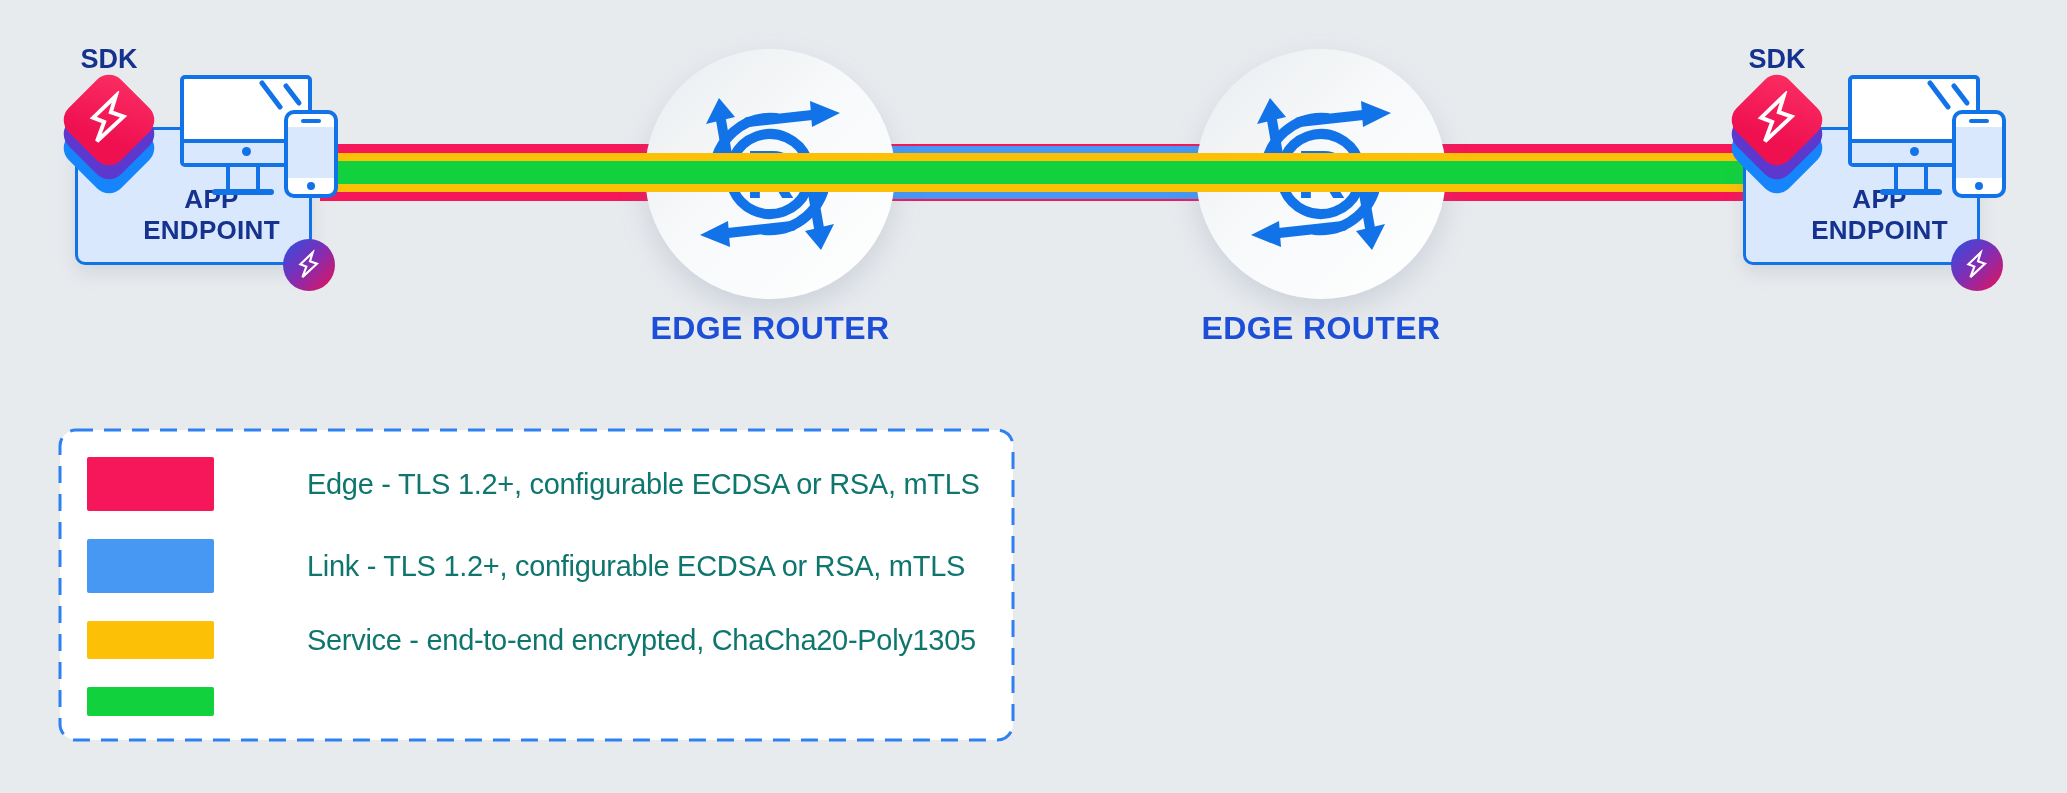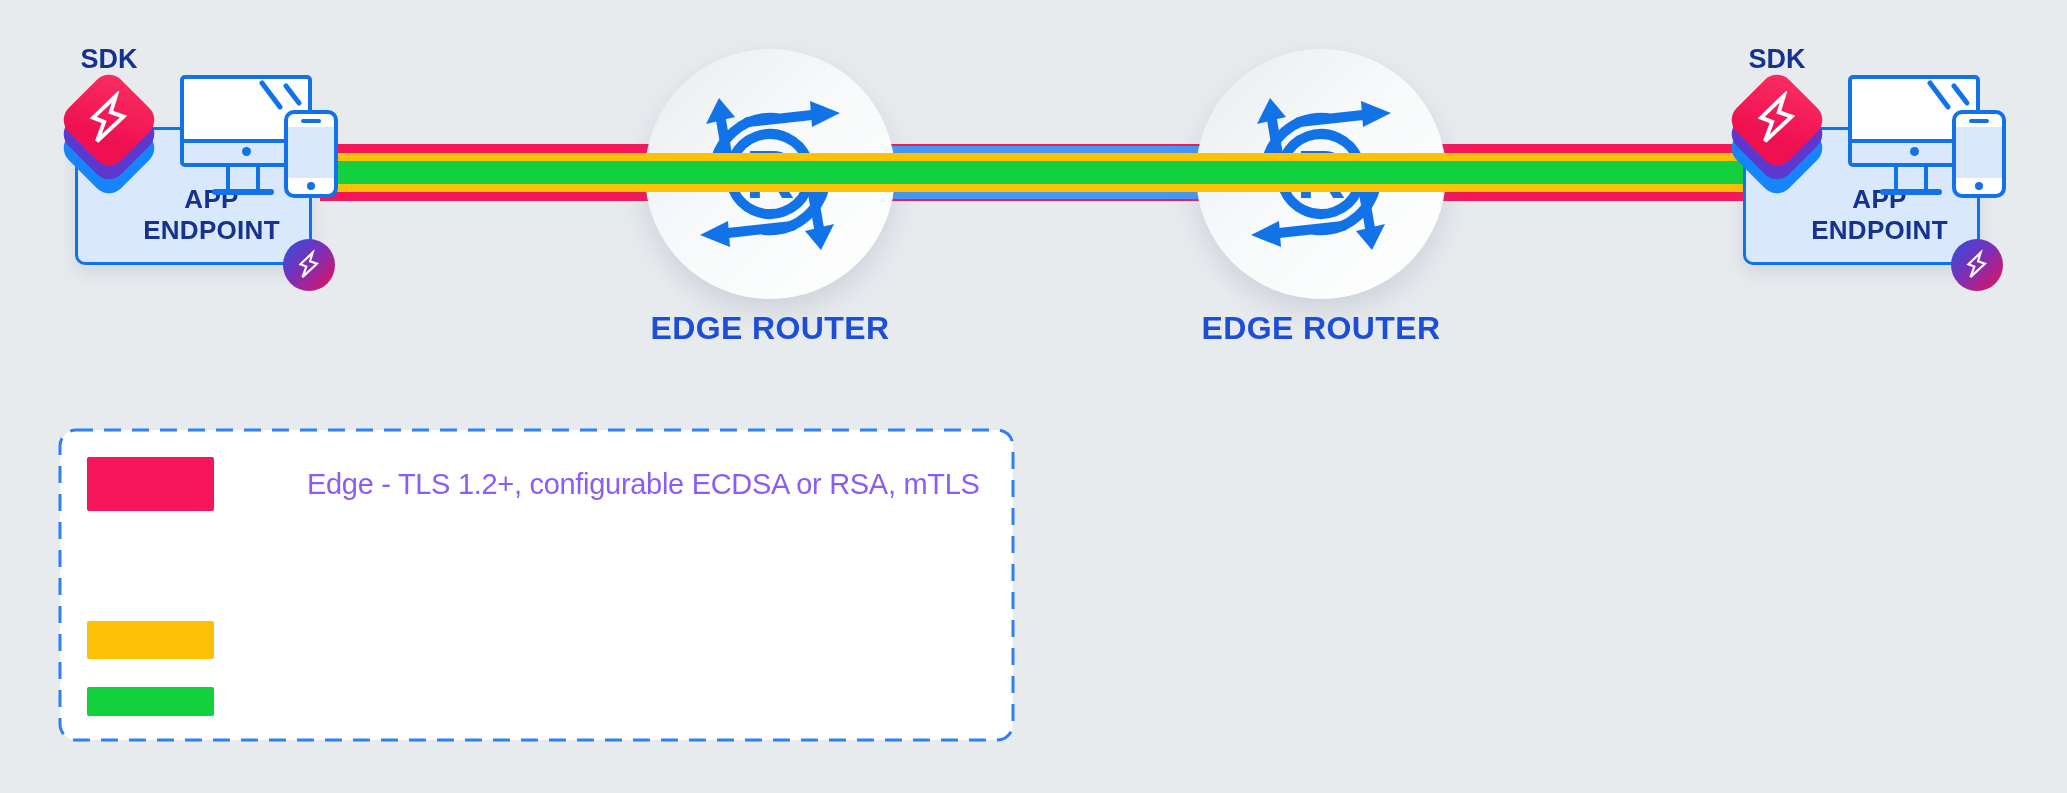--- a/index.html
+++ b/index.html
@@ -55,21 +55,21 @@
   .badge { position:absolute; left:283px; top:239px; width:52px; height:52px; border-radius:50%;
     background:linear-gradient(135deg,#2B50E2 0%,#7F2EB5 48%,#E81157 100%); }
   .badge-bolt { position:absolute; left:14px; top:10px; width:24px; height:32px; transform:rotate(8deg); }
 
   
   .legend { position:absolute; left:58px; top:428px; width:957px; height:314px; }
   .legend-border { position:absolute; left:0; top:0; }
   .legend-row { position:absolute; left:0; width:100%; display:flex; align-items:center; }
   .legend-swatch { position:absolute; left:29px; border-radius:2px; }
   .legend-label { position:absolute; left:249px; font-size:29px; font-weight:500;
-    color:#8b5cf6; letter-spacing:-0.3px; display:flex; align-items:center; height:100%; }
+    color:#0f766e; letter-spacing:-0.3px; display:flex; align-items:center; height:100%; }
 </style>
 </head>
 <body>
 
 <svg width="0" height="0" style="position:absolute">
   <defs>
     <g id="bolt">
       <path d="M58,6 L14,62 L40,68 L30,114 L82,50 L52,44 Z" fill="none" stroke="#FFFFFF" stroke-width="9" stroke-linejoin="miter"></path>
     </g>
     <g id="router-swirl" fill="none" stroke="#1272E8" stroke-width="10" stroke-linecap="round">
@@ -183,21 +183,26 @@
   </div>
 
   <div class="legend">
     <svg class="legend-border" width="957" height="314">
       <rect x="2" y="2" width="953" height="310" rx="16" fill="#FFFFFF" stroke="#2F80F2" stroke-width="3" stroke-dasharray="17 11"></rect>
     </svg>
     <div class="legend-row" style="top:29px; height:54px;">
       <div class="legend-swatch" style="width: 127px; height: 54px; background: rgb(245, 23, 90);"></div>
       <div class="legend-label">Edge - TLS 1.2+, configurable ECDSA or RSA, mTLS</div>
     </div>
+    <div class="legend-row" style="top:111px; height:54px;">
+      <div class="legend-swatch" style="width: 127px; height: 54px; background: rgb(70, 152, 243);"></div>
+      <div class="legend-label">Link - TLS 1.2+, configurable ECDSA or RSA, mTLS</div>
+    </div>
     <div class="legend-row" style="top:193px; height:38px;">
       <div class="legend-swatch" style="width: 127px; height: 38px; background: rgb(252, 193, 7);"></div>
+      <div class="legend-label">Service - end-to-end encrypted, ChaCha20-Poly1305</div>
     </div>
     <div class="legend-row" style="top:259px; height:29px;">
       <div class="legend-swatch" style="width: 127px; height: 29px; background: rgb(17, 210, 60);"></div>
     </div>
   </div>
 
 </div>
 
 </body></html>

